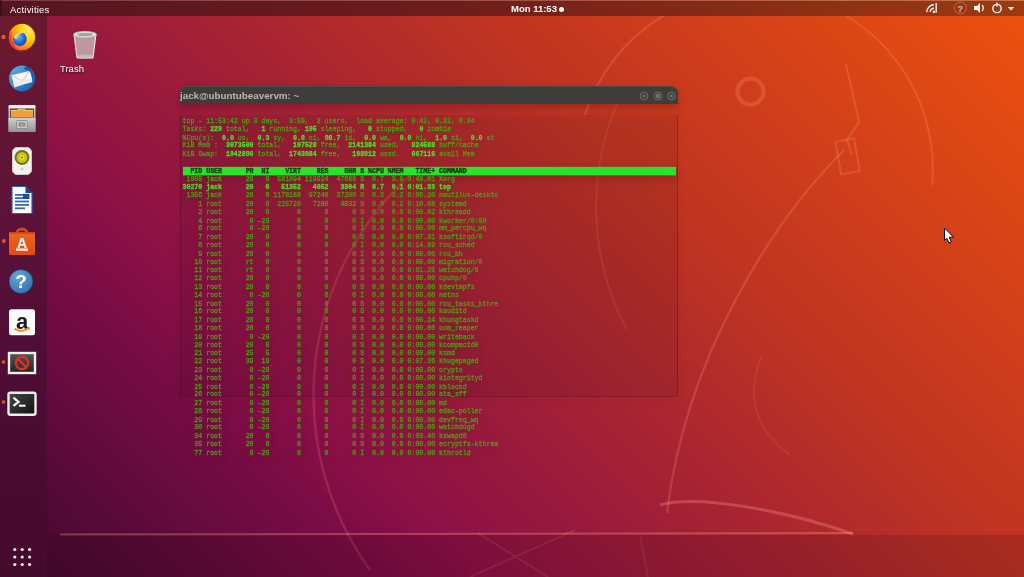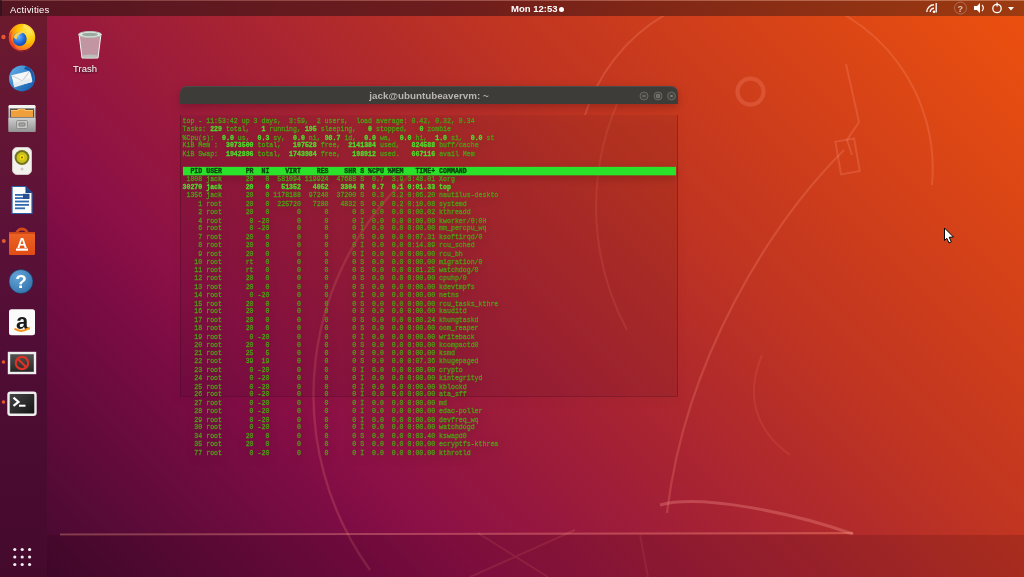--- a/index.html
+++ b/index.html
@@ -11,26 +11,26 @@
 #topbar .hl{position:absolute;left:0;top:0;width:1024px;height:1px;background:linear-gradient(90deg,rgba(255,180,170,0.25),rgba(255,200,170,0.4))}
 #activities{position:absolute;left:10px;top:3.5px;font-size:9.5px;font-weight:normal;color:#fff;letter-spacing:.2px}
 #clock{position:absolute;left:511px;top:2.5px;font-size:9.5px;font-weight:bold;color:#fff}
 #clockdot{position:absolute;left:559px;top:7px;width:5px;height:5px;border-radius:50%;background:#fff}
 #sysicons{position:absolute;right:4px;top:0;height:16px}
 #dock{position:absolute;left:0;top:16px;width:47px;height:561px;
  background:linear-gradient(180deg,#6b1a2e 0%,#5d1238 35%,#500d35 60%,#440a2c 100%);
  box-sizing:border-box}
 #term{position:absolute;left:180px;top:86px;width:498px;height:362px;filter:drop-shadow(0 3px 4px rgba(40,0,10,0.25))}
 #tbar{position:absolute;left:0;top:0;width:498px;height:18px;background:#3e3c38;border-radius:7px 7px 0 0;box-shadow:inset 0 1px 0 rgba(255,255,255,0.08)}
-#ttitle{position:absolute;left:0;top:4px;width:100%;text-align:center;font-size:9.8px;font-weight:bold;color:#b9b5b1}
+#ttitle{position:absolute;left:0;top:4px;width:100%;font-size:9.8px;font-weight:bold;color:#b9b5b1}
 #tbody{position:absolute;left:0;top:29px;width:498px;height:282px;background:rgba(40,8,28,0.08);border-left:1px solid rgba(50,10,20,0.30);border-right:1px solid rgba(50,10,20,0.30);border-bottom:1px solid rgba(50,10,20,0.22);box-sizing:border-box}
 #tpre{position:absolute;left:1.5px;top:2.7px;margin:0;font-family:"Liberation Mono",monospace;font-size:6.583px;line-height:6.8px;color:#4e9a16;white-space:pre;transform:scaleY(1.2206);transform-origin:0 0;-webkit-text-stroke:0.3px currentColor}
 #tpre .b{font-weight:bold;color:#4fd92c}
 #tpre .hdr{background:#29e229;color:#0b400b;font-weight:bold}
-#trash{position:absolute;left:60px;top:30px;width:50px;text-align:center}
+#trash{position:absolute;left:60px;top:30px;width:50px;text-align:left}
 #trash .lbl{margin-top:-1px;font-size:9.5px;color:#fff;text-shadow:0 1px 2px rgba(0,0,0,0.7)}
 #cursor{position:absolute;left:943px;top:227px}
 </style></head><body>
 <div id="screen">
 <svg id="beaver" width="1024" height="577">
  <g fill="none" stroke="rgba(255,150,125,0.24)" stroke-width="2">
   <circle cx="750.5" cy="91.6" r="13" stroke-width="4.2"></circle>
   <path d="M 585 115 A 178 178 0 0 1 932 185"></path>
   <path d="M 846 64 L 859 122 L 847 140 L 852 155"></path>
   <rect x="838" y="140" width="19" height="33" transform="rotate(-10 847 156)"></rect>
@@ -43,21 +43,21 @@
   <path d="M 640 535 L 648 577" opacity="0.5"></path>
  </g>
  <path d="M 60 534.5 L 853 533" stroke="rgba(255,170,140,0.32)" stroke-width="2" fill="none"></path>
 </svg>
 <div id="band"></div>
 <div id="topbar">
       <div class="hl"></div>
     </div>
 <div style="position:absolute;left:0;top:0;width:2px;height:577px;background:rgba(28,18,28,0.55)"></div>
 <div id="activities">Activities</div>
-<div id="clock">Mon 12:53</div>
+<div id="clock">Mon 11:53</div>
 <div id="clockdot"></div>
 <svg id="sysicons" width="96" height="16" viewBox="0 0 96 16" style="position:absolute;left:924px;top:0">
  <g fill="#fff">
   <g stroke="#fff" stroke-width="1.4" fill="none" opacity="0.95">
    <path d="M 2.8 12 A 7.2 7.2 0 0 1 10 4.8"></path>
    <path d="M 6.2 12 A 3.8 3.8 0 0 1 10 8.2"></path>
    <path d="M 12.2 12.5 L 12.2 3"></path>
   </g>
   <circle cx="10" cy="11.8" r="1.3"></circle>
   <text x="33.5" y="11.5" font-size="9" font-weight="bold" fill="#f4e0d4" opacity="0.8">?</text>

